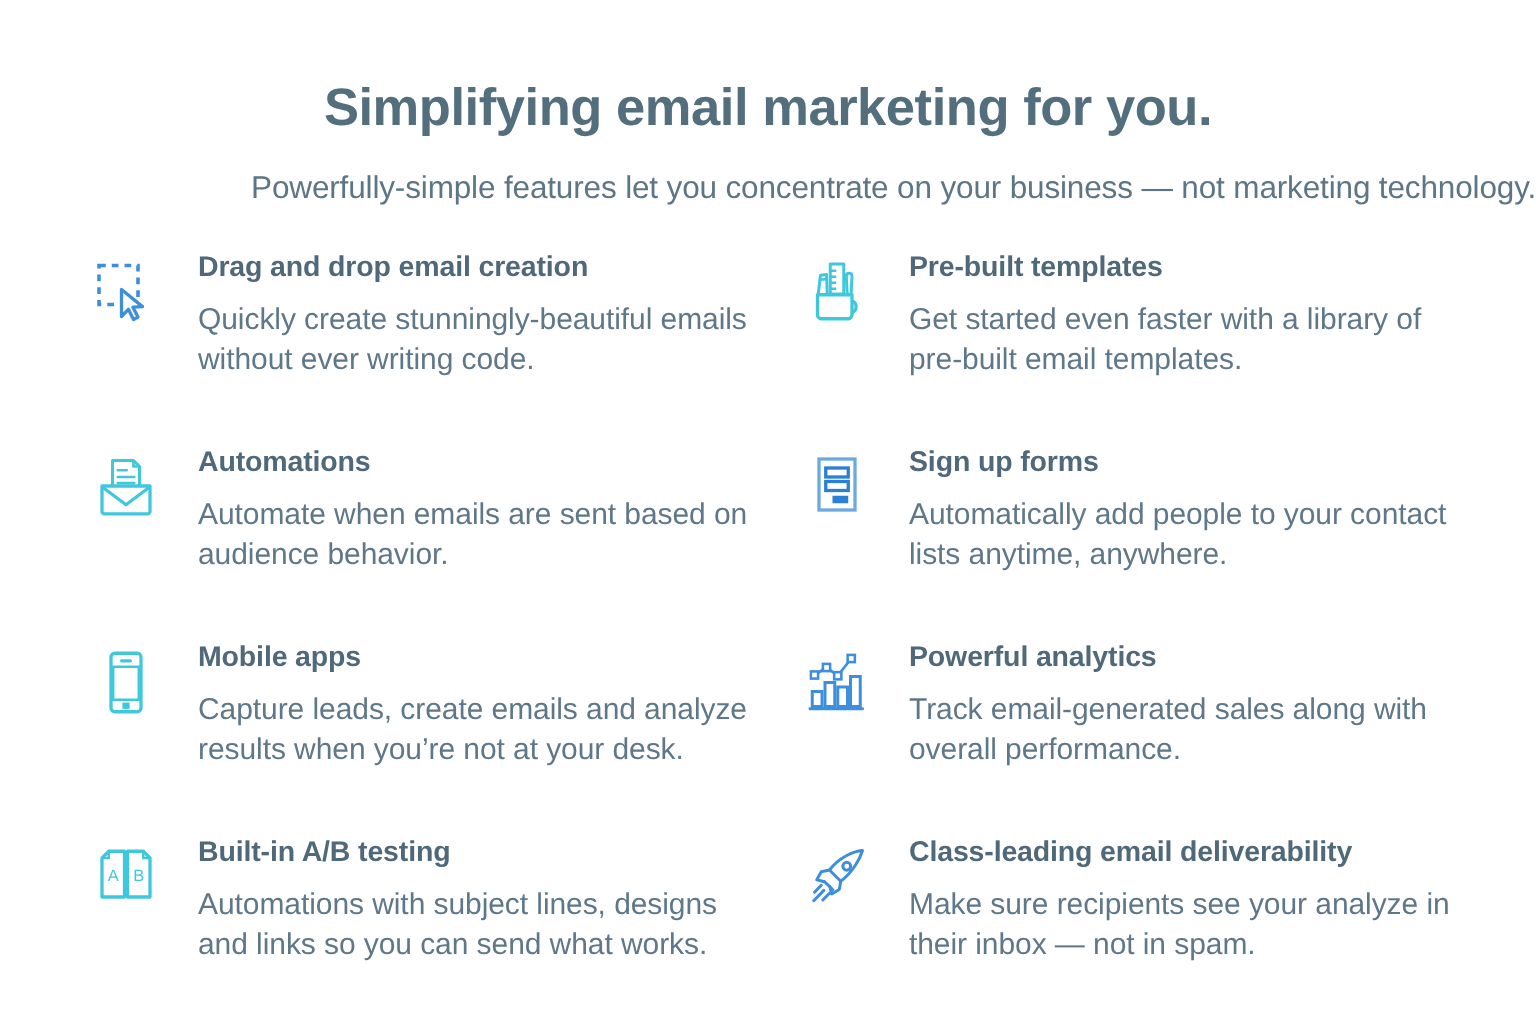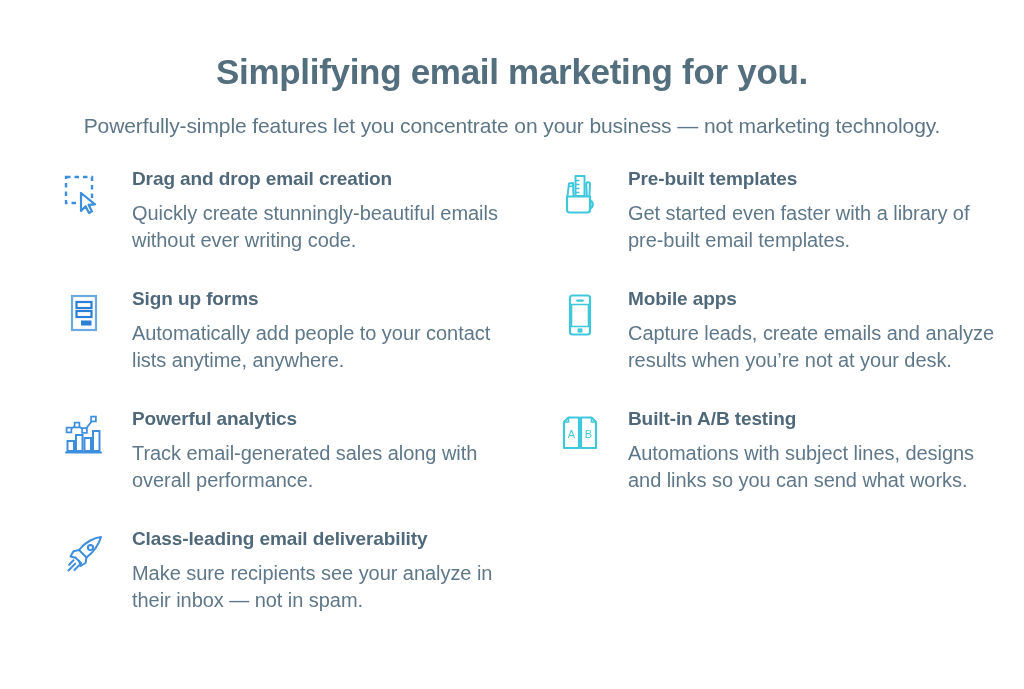--- a/index.html
+++ b/index.html
@@ -32,32 +32,34 @@
     color: #536e7d;
     line-height: 1.25;
   }
   .hero-subtitle {
     margin: 18px 0 0 0;
     font-size: 21px;
     font-weight: normal;
     color: #5d7685;
     line-height: 1.3;
     letter-spacing: -0.1px;
+    text-align: right;
   }
   .features {
     position: absolute;
     top: 168px;
     left: 0;
     width: 844px;
     display: grid;
     grid-template-columns: 464px 464px;
     column-gap: 32px;
     row-gap: 0;
     padding-left: 62px;
     box-sizing: border-box;
+    gap: 10px;
   }
   .feature {
     display: flex;
     align-items: flex-start;
     height: 120px;
   }
   .feature-icon {
     flex: 0 0 48px;
     width: 48px;
     height: 48px;
@@ -131,20 +133,37 @@
           <path d="M9 23.5 h23 v13.5 a2.5 2.5 0 0 1 -2.5 2.5 h-18 a2.5 2.5 0 0 1 -2.5 -2.5 z" fill="none" stroke="#3fc8dc" stroke-width="2.2" stroke-linejoin="round"></path>
           <path d="M32 27.5 a4.3 4.3 0 0 1 0 8" fill="none" stroke="#3fc8dc" stroke-width="2.2"></path>
         </svg>
       </div>
       <div class="feature-body">
         <h3 class="feature-title">Pre-built templates</h3>
         <p class="feature-desc">Get started even faster with a library of pre-built email templates.</p>
       </div>
     </div>
 
+    <div class="feature">
+      <div class="feature-icon">
+        <svg width="44" height="44" viewBox="0 0 44 44">
+
+          <path d="M13 4 h14 l4 4 v18 h-18 z" fill="#ffffff" stroke="#3fc8dc" stroke-width="2" stroke-linejoin="round"></path>
+          <path d="M27 4 v4 h4" fill="none" stroke="#3fc8dc" stroke-width="1.8" stroke-linejoin="round"></path>
+          <path d="M16.5 10.5 h6 M16.5 15 h11 M16.5 19 h11 M16.5 22.8 h11" stroke="#3fc8dc" stroke-width="1.7" stroke-linecap="round"></path>
+
+          <path d="M6 21 h32 v17 a1.6 1.6 0 0 1 -1.6 1.6 h-28.8 a1.6 1.6 0 0 1 -1.6 -1.6 z" fill="#ffffff" stroke="#3fc8dc" stroke-width="2.2" stroke-linejoin="round"></path>
+          <path d="M6 21.5 L22 33.5 L38 21.5" fill="none" stroke="#3fc8dc" stroke-width="2.2" stroke-linejoin="round"></path>
+        </svg>
+      </div>
+      <div class="feature-body">
+        <h3 class="feature-title">Automations</h3>
+        <p class="feature-desc">Automate when emails are sent based on audience behavior.</p>
+      </div>
+    </div>
 
     <div class="feature">
       <div class="feature-icon">
         <svg width="44" height="44" viewBox="0 0 44 44">
           <rect x="10" y="3" width="24" height="34" fill="none" stroke="#6aa9e2" stroke-width="2.2"></rect>
           <rect x="14.5" y="9" width="15" height="6" fill="none" stroke="#2b7fd4" stroke-width="2.2"></rect>
           <rect x="14.5" y="18" width="15" height="6" fill="none" stroke="#2b7fd4" stroke-width="2.2"></rect>
           <rect x="19" y="27.5" width="10.5" height="5" fill="#2b7fd4"></rect>
         </svg>
       </div>

